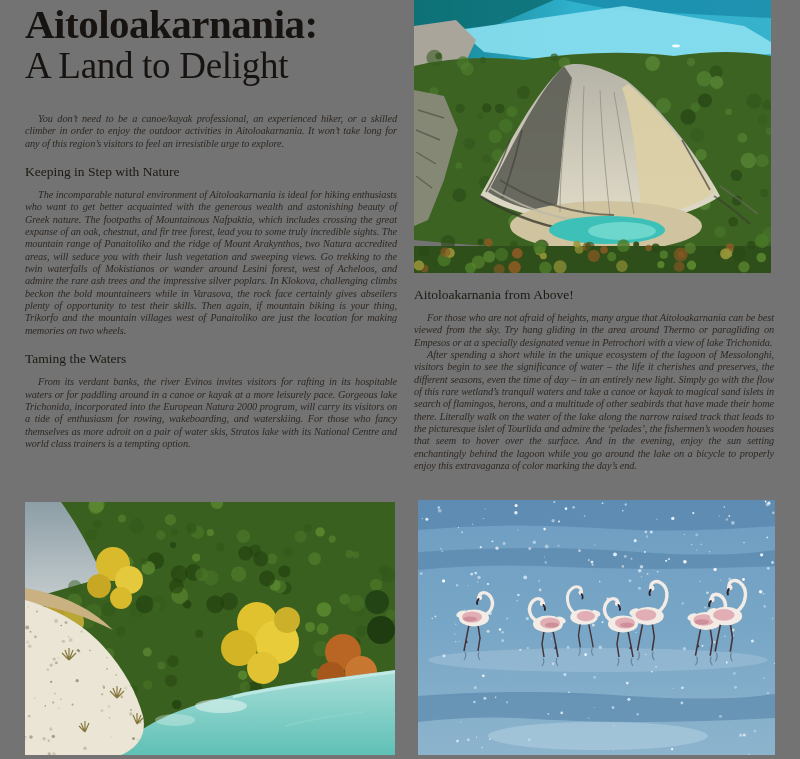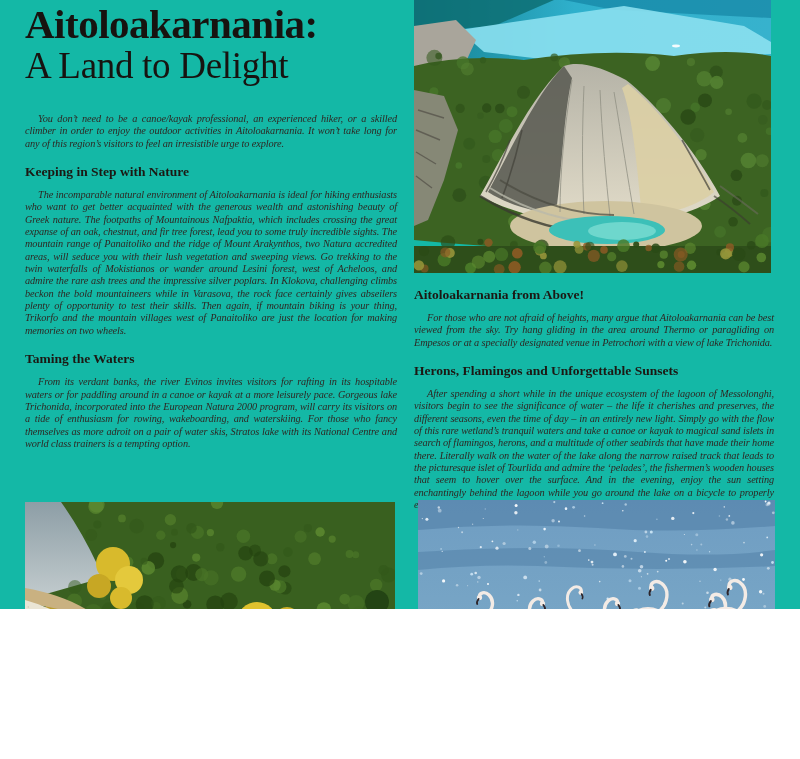--- a/index.html
+++ b/index.html
@@ -1,26 +1,26 @@
 <!DOCTYPE html>
 <html><head>
 <meta charset="utf-8">
 <style>
   html,body{margin:0;padding:0;background:#ffffff;}
-  .page{position:relative;width:800px;height:609px;background:#14b8a6;overflow:hidden;
+  .page{position:relative;width:800px;height:759px;background:#737373;overflow:hidden;
         font-family:"Liberation Serif", serif;color:#2e2823;}
   .col-left{position:absolute;left:25px;top:0;width:372px;}
   .col-right{position:absolute;left:414px;top:0;width:360px;}
   h1{margin:4px 0 0 0;color:#171310;font-weight:400;}
   .t1{display:block;font-size:41px;line-height:41px;font-weight:700;letter-spacing:-0.5px;}
   .t2,.t3{display:block;font-size:37px;line-height:41px;letter-spacing:-0.3px;}
   p.body{margin:0;font-size:10.3px;line-height:12.35px;text-align:justify;
          text-indent:13px;letter-spacing:-0.1px;color:#2e2823;font-style:italic;}
   p.intro{margin-top:27px;}
-  h2.sec{margin:15px 0 10px 0;font-size:13.5px;line-height:14px;font-weight:700;color:#1c1813;}
+  h2.sec{margin:15px 0 10px 0;font-size:13.5px;line-height:14px;font-weight:400;color:#1c1813;}
   figure{margin:0;padding:0;}
   .photo svg{display:block;width:100%;height:100%;}
   .photo-aerial{width:357px;height:273px;}
   .photo-river{position:absolute;left:25px;top:502px;width:370px;height:253px;}
   .photo-flamingos{position:absolute;left:418px;top:500px;width:357px;height:255px;}
 </style>
 </head>
 <body>
 
 <div class="page">
@@ -236,21 +236,20 @@
             <circle cx="146.1" cy="266.8" r="6.6" fill="#97953a" opacity="0.70"></circle>
             <circle cx="348.0" cy="241.0" r="6.9" fill="#4a7a28" opacity="0.78"></circle>
             <circle cx="311.7" cy="253.8" r="5.6" fill="#97953a" opacity="0.90"></circle>
           </g>
       </svg>
     </figure>
 
     <h2 class="sec">Aitoloakarnania from Above!</h2>
     <p class="body">For those who are not afraid of heights, many argue that Aitoloakarnania can be best viewed from the sky. Try hang gliding in the area around Thermo or paragliding on Empesos or at a specially designated venue in Petrochori with a view of lake Trichonida.</p>
 
-    <h2 class="sec">Herons, Flamingos and Unforgettable Sunsets</h2>
     <p class="body">After spending a short while in the unique ecosystem of the lagoon of Messolonghi, visitors begin to see the significance of water – the life it cherishes and preserves, the different seasons, even the time of day – in an entirely new light. Simply go with the flow of this rare wetland’s tranquil waters and take a canoe or kayak to magical sand islets in search of flamingos, herons, and a multitude of other seabirds that have made their home there. Literally walk on the water of the lake along the narrow raised track that leads to the picturesque islet of Tourlida and admire the ‘pelades’, the fishermen’s wooden houses that seem to hover over the surface. And in the evening, enjoy the sun setting enchantingly behind the lagoon while you go around the lake on a bicycle to properly enjoy this extravaganza of color marking the day’s end.</p>
   </div>
 
   <figure class="photo photo-river">
     <svg viewBox="0 0 370 253" preserveAspectRatio="none">
       <defs>
         <linearGradient id="rw" x1="0" y1="0" x2="0" y2="1">
           <stop offset="0" stop-color="#a7ded8"></stop>
             <stop offset="1" stop-color="#5fc0b6"></stop>
         </linearGradient>

